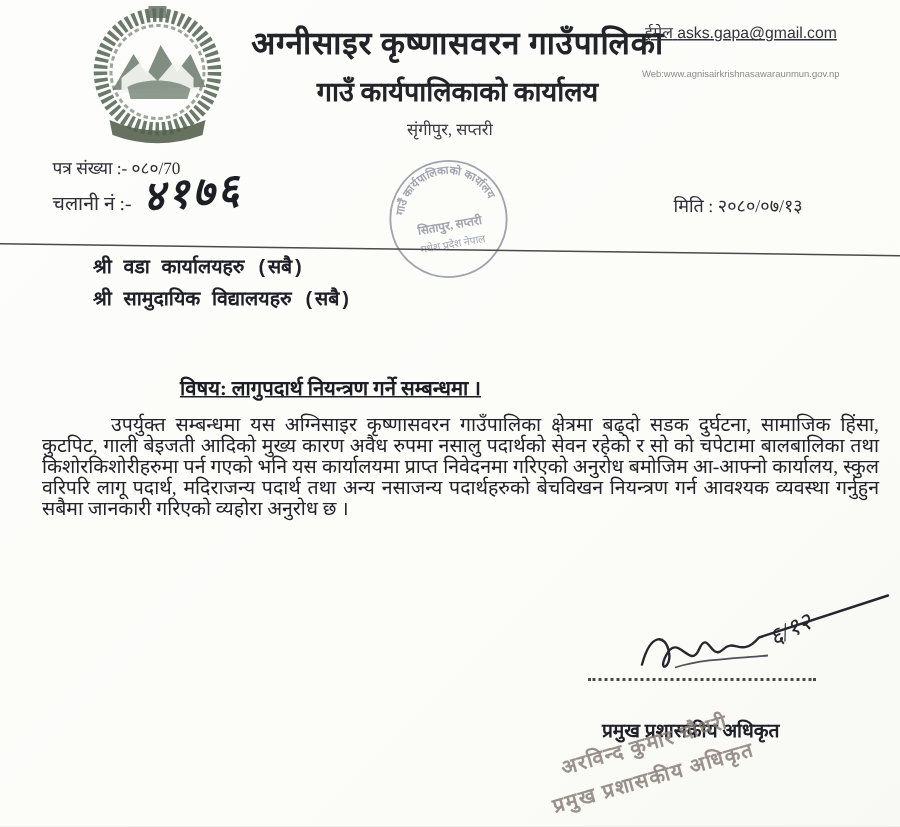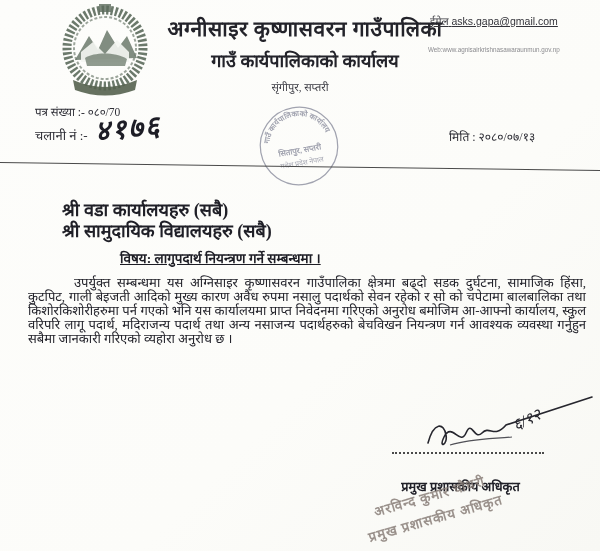--- a/index.html
+++ b/index.html
@@ -20,21 +20,21 @@
   .address-block{left:200px;top:80px;width:200px;text-align:center;font-size:11px;line-height:15px;color:#3c3c44;}
   
   .refno{left:35px;top:104px;font-size:11.5px;color:#2e2e36;}
   .chalani-label{left:35px;top:126px;font-size:13px;color:#2e2e36;}
   .chalani-hand{left:95px;top:108px;font-size:28px;font-style:italic;font-weight:700;color:#1d1d26;transform:rotate(-5deg);letter-spacing:2px;}
   .date-line{left:449px;top:116px;font-size:12px;color:#2e2e36;margin-top:12px;}
   .rule{left:-4px;top:166px;width:608px;height:1.2px;background:#4a4a4a;transform:rotate(0.75deg);}
   
   .round-stamp{left:249px;top:102px;opacity:.85;}
   
-  .recipients{left:62px;top:200px;font-size:18px;font-weight:600;line-height:21px;color:#1f1f27;}
+  .recipients{left:62px;top:168px;font-size:13px;font-weight:600;line-height:21px;color:#1f1f27;font-family:Liberation Mono, monospace;}
   
   .subject{left:120px;top:249px;width:360px;font-size:13.5px;font-weight:700;text-decoration:underline;color:#1d1d25;}
   
   .body-para{left:28px;top:276px;width:558px;font-size:13px;line-height:14px;text-align:justify;text-indent:46px;color:#22222a;margin:0;}
   
   .sig-svg{left:420px;top:393px;}
   .dotted{left:392px;top:452px;width:152px;border-top:2px dotted #4a4a4a;height:0;}
   .sig-name{left:382px;top:458px;width:170px;text-align:center;font-size:12.8px;font-weight:600;color:#202028;}
   .sig-desig{left:378px;top:477px;width:165px;text-align:center;font-size:12.8px;font-weight:600;color:#202028;}
   .stamp-text{font-weight:700;color:rgba(133,122,116,.82);font-size:13.5px;letter-spacing:1px;white-space:nowrap;}

